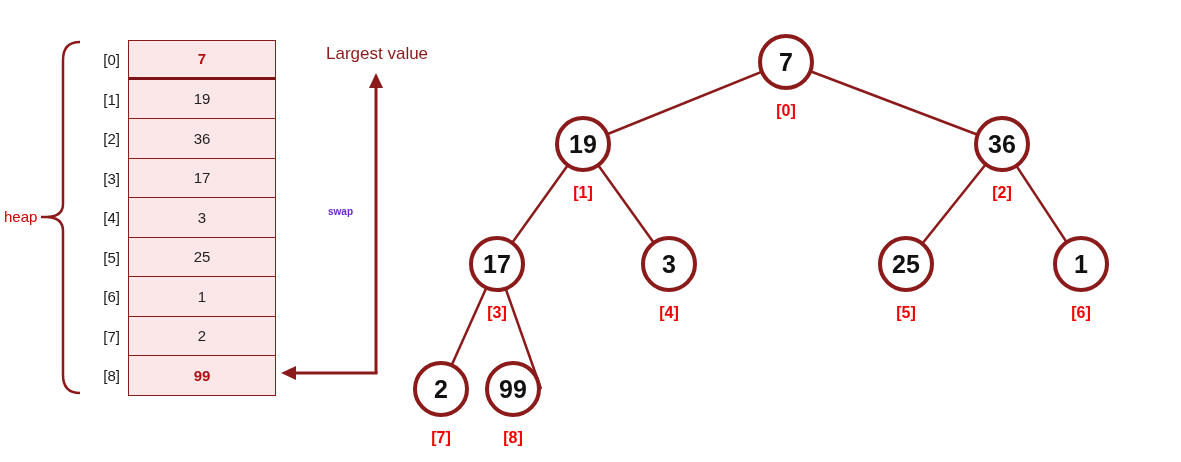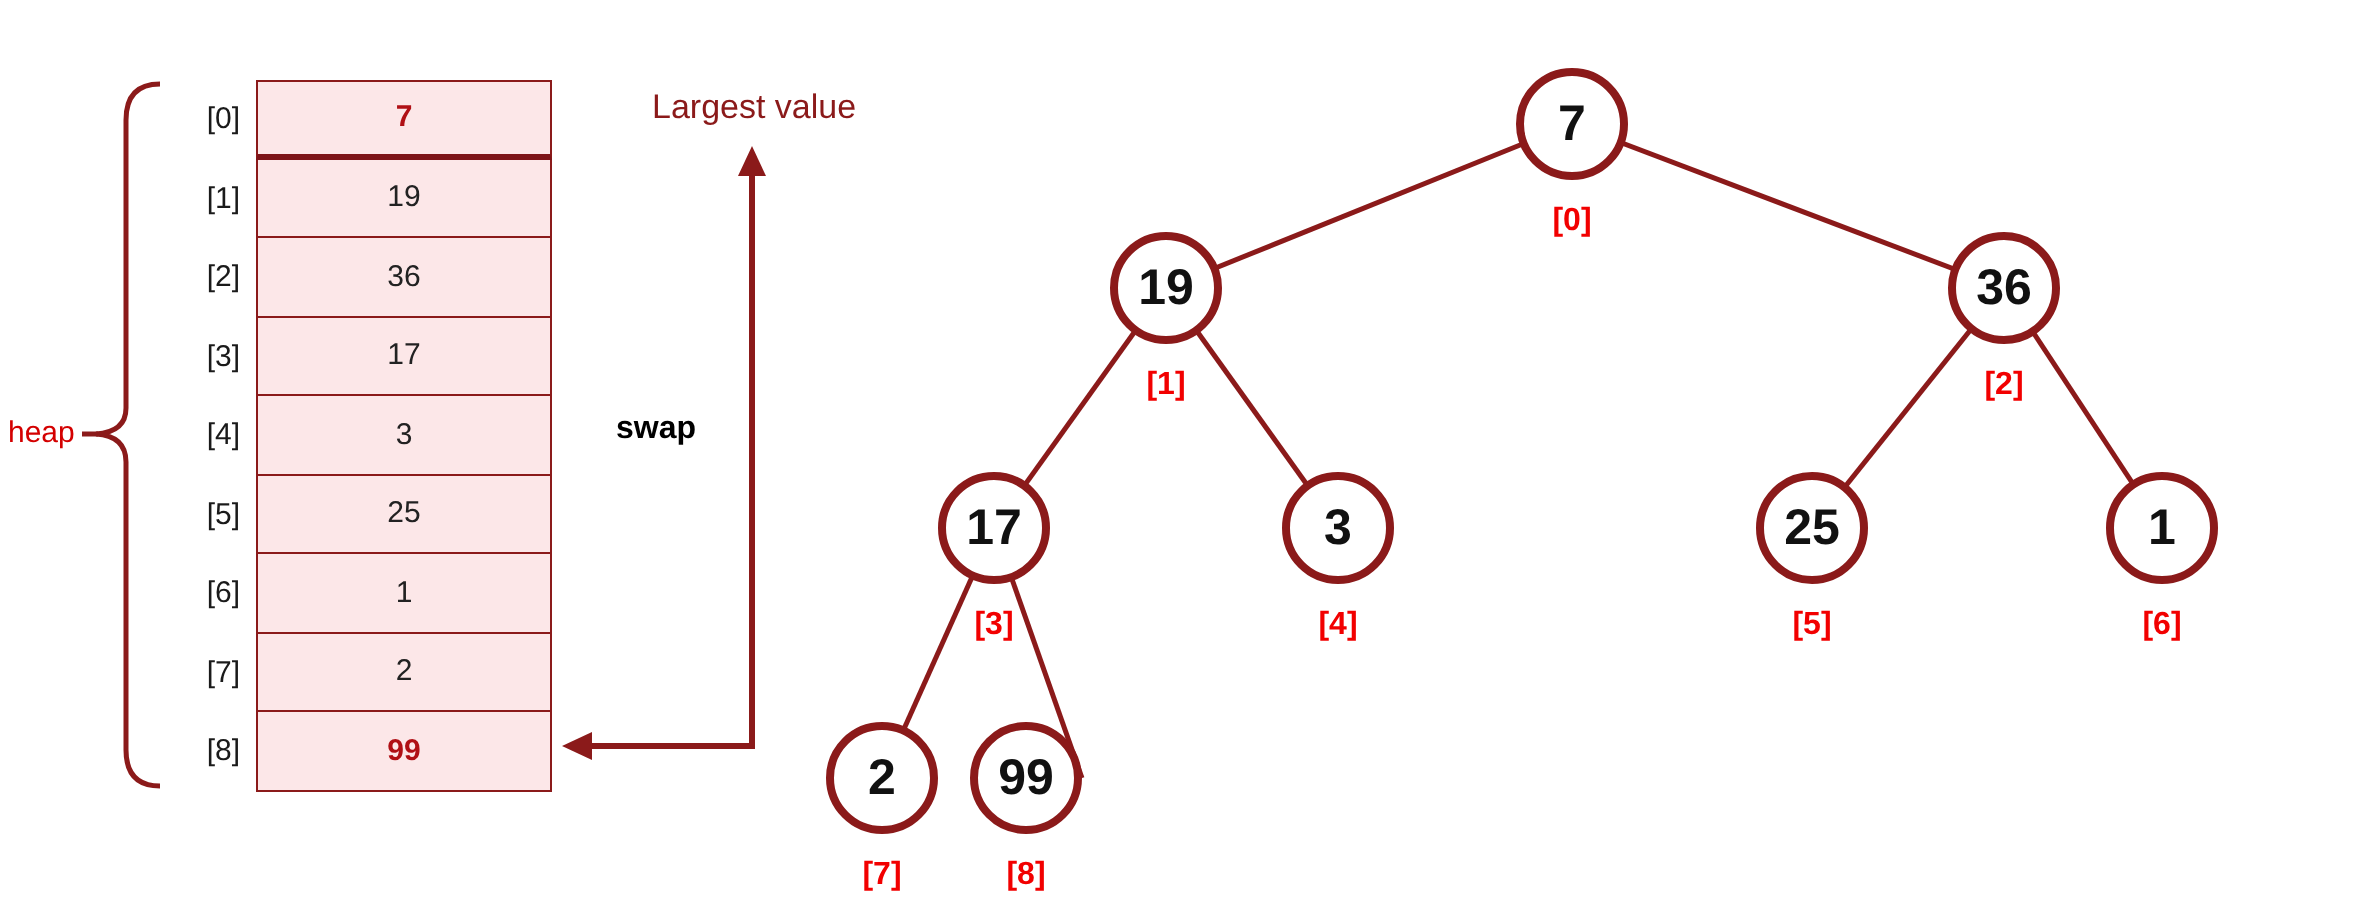--- a/index.html
+++ b/index.html
@@ -34,22 +34,22 @@
   
   .heap-label{
     position:absolute;left:4px;top:208px;
     font-size:15px;color:#d40000;font-weight:normal;
   }
   .largest-label{
     position:absolute;left:294px;top:44px;
     font-size:17px;font-weight:normal;color:#8b1a1a;margin-left:32px;
   }
   .swap-label{
-    position:absolute;left:308px;top:206px;
-    font-size:16px;font-weight:bold;color:#000000;
+    position:absolute;left:328px;top:206px;
+    font-size:10px;font-weight:bold;color:#6d28d9;
   }
 
   
   .node{position:absolute;width:80px;text-align:center}
   .circle{
     width:56px;height:56px;margin:0 auto;
     border:4px solid #8b1a1a;border-radius:50%;
     background:#ffffff;
     display:flex;align-items:center;justify-content:center;
     font-size:25px;font-weight:bold;color:#111111;

